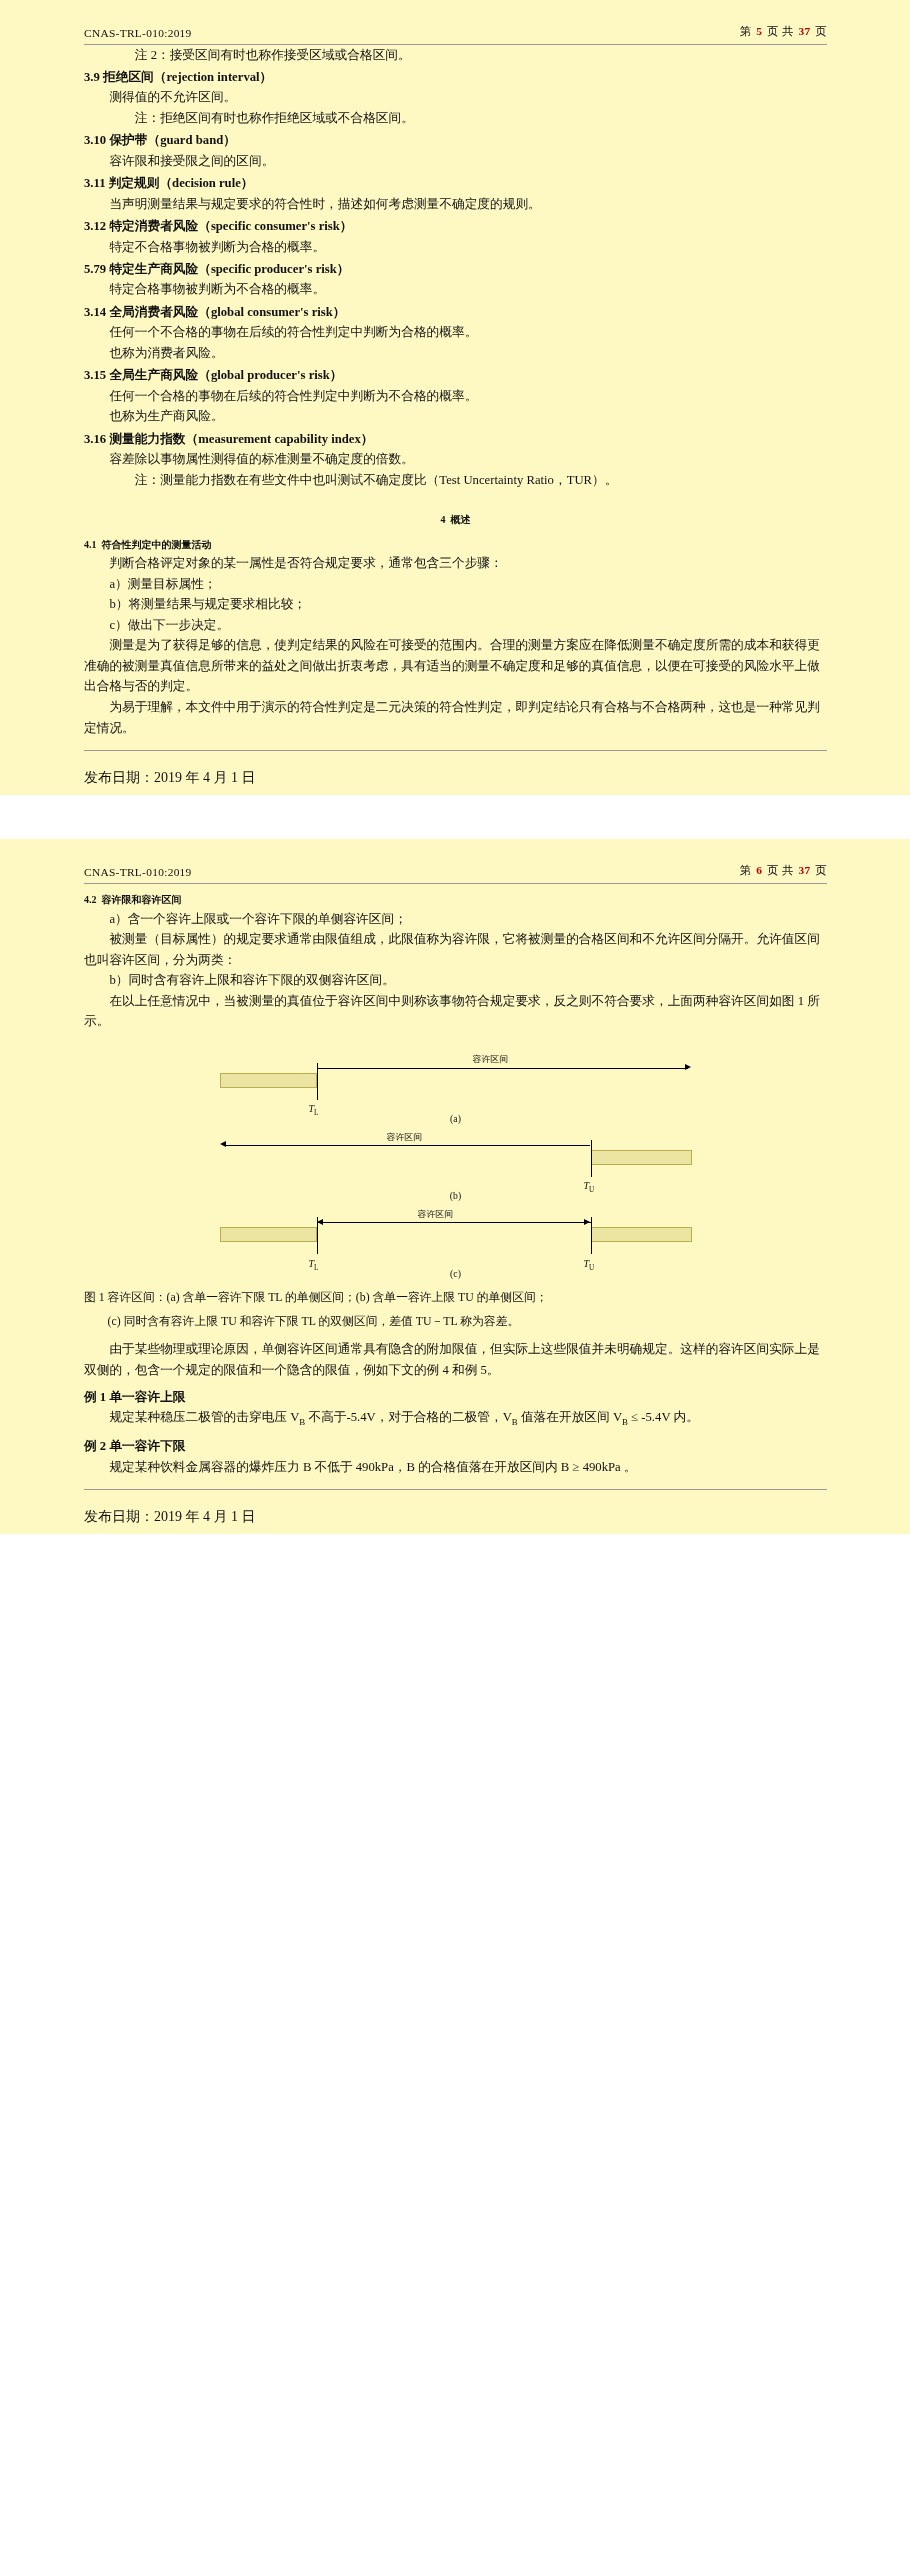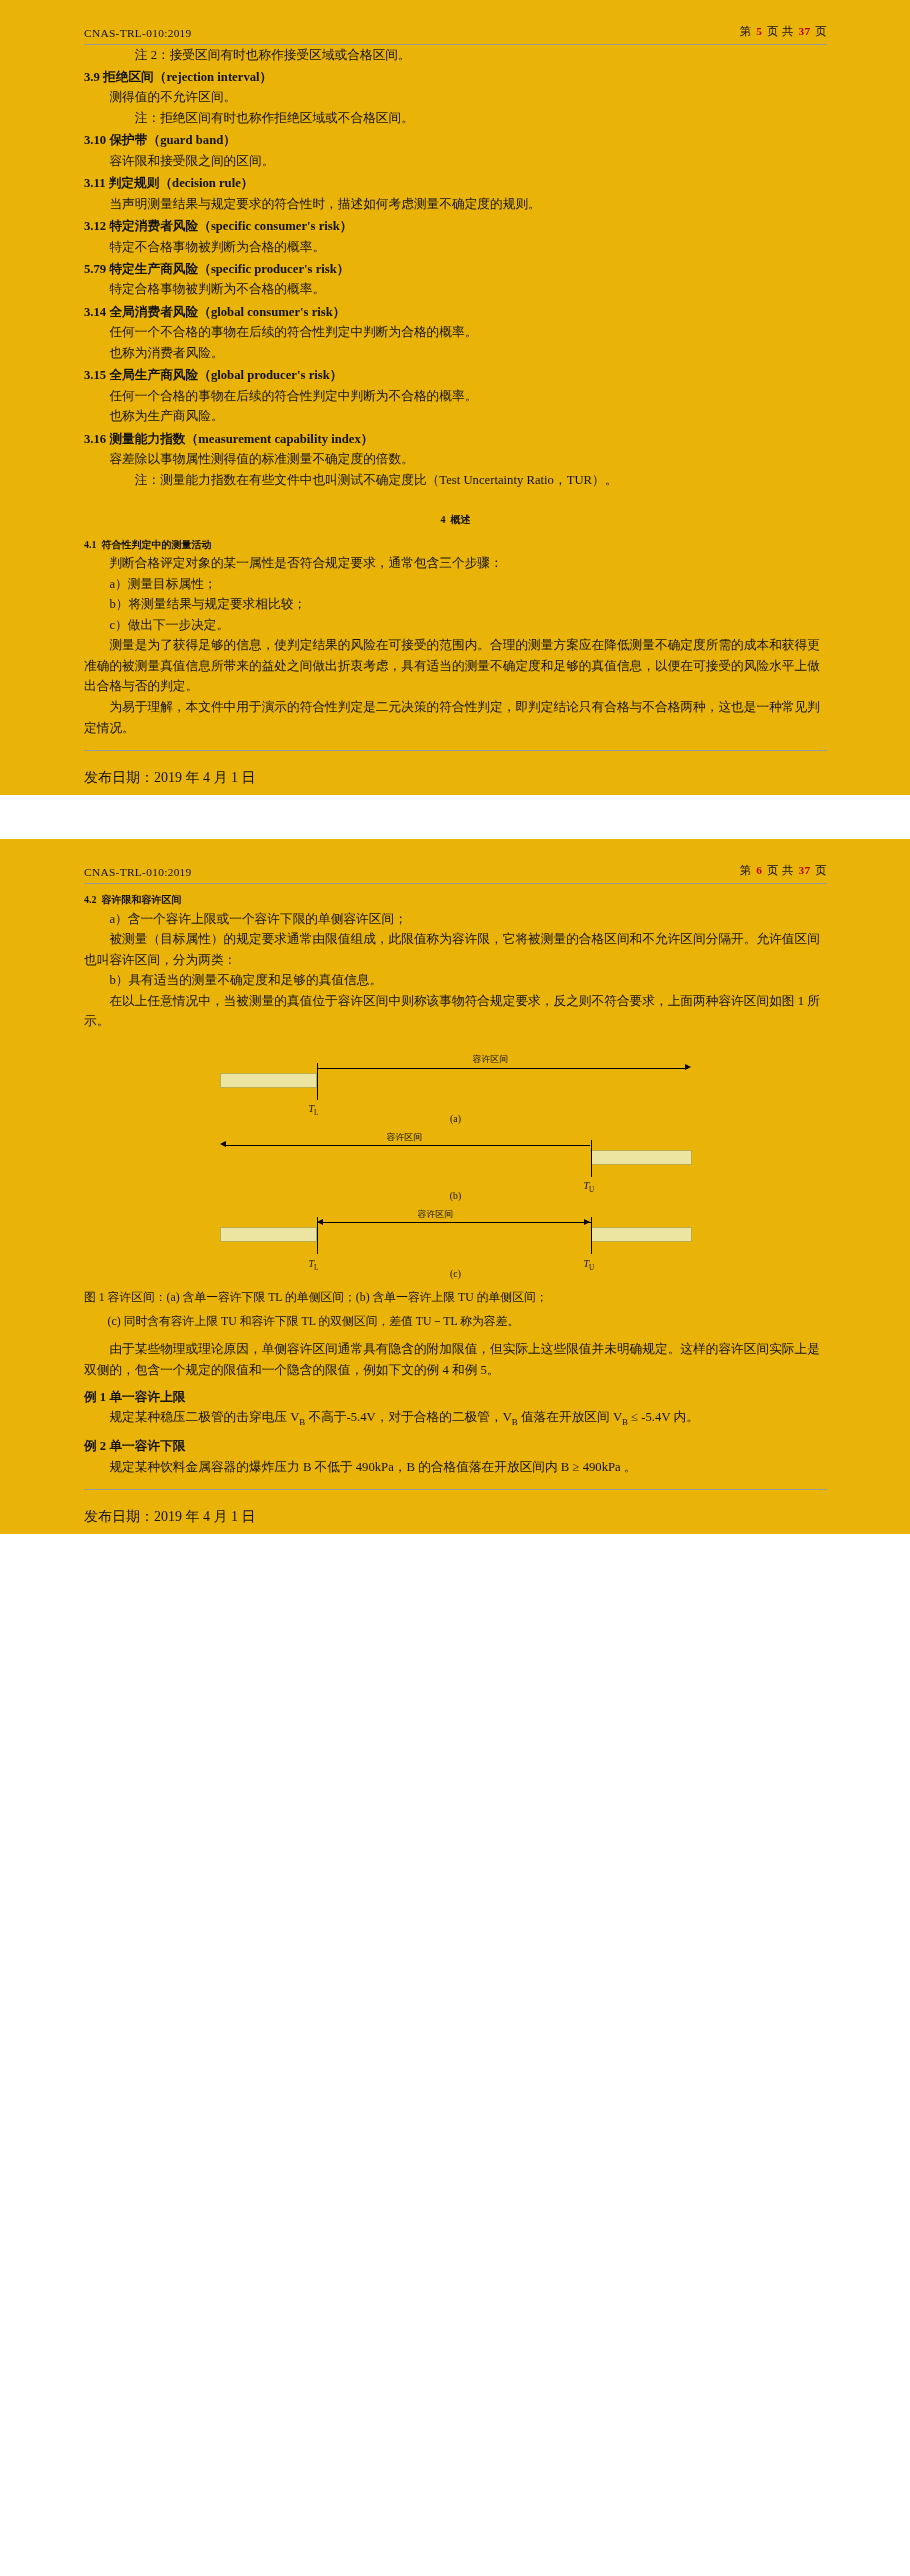--- a/index.html
+++ b/index.html
@@ -5,21 +5,21 @@
   html,body{margin:0;padding:0;background:#ffffff;}
   body{
     font-family:"Liberation Serif", serif;
     width:911px;
     color:#111;
   }
   .page{
     width:911px;
     box-sizing:border-box;
     padding:23.6px 84px 8.4px 84px;
-    background:#eab308;
+    background:#fef9c3;
     position:relative;
   }
   .page-inner{width:100%;}
   .hdr{
     display:flex;
     justify-content:space-between;
     align-items:flex-end;
     border-bottom:0.8px solid #9a9a9a;
     padding-bottom:5px;
     font-size:11.4px;
@@ -222,21 +222,21 @@
     </div>
 
     <div class="body">
 
       <p class="h-sub">
         <span>4.2</span>&nbsp;&nbsp;<span>容许限和容许区间</span>
       </p>
 
       <p class="ind1">a）含一个容许上限或一个容许下限的单侧容许区间；</p>
       <p class="ind1">被测量（目标属性）的规定要求通常由限值组成，此限值称为容许限，它将被测量的合格区间和不允许区间分隔开。允许值区间也叫容许区间，分为两类：</p>
-      <p class="ind1">b）具有适当的测量不确定度和足够的真值信息。</p>
+      <p class="ind1">b）同时含有容许上限和容许下限的双侧容许区间。</p>
       <p class="ind1">在以上任意情况中，当被测量的真值位于容许区间中则称该事物符合规定要求，反之则不符合要求，上面两种容许区间如图 1 所示。</p>
 
       <div class="figwrap">
         <div class="fig">
 
           <div class="subfig">
             <div class="band" style="left:34px;width:97px;"></div>
             <div class="vline" style="left:131px;"></div>
             <div class="arrowline" style="left:131px;width:371px;"></div>
             <div class="arrowhead-r" style="left:499px;"></div>

